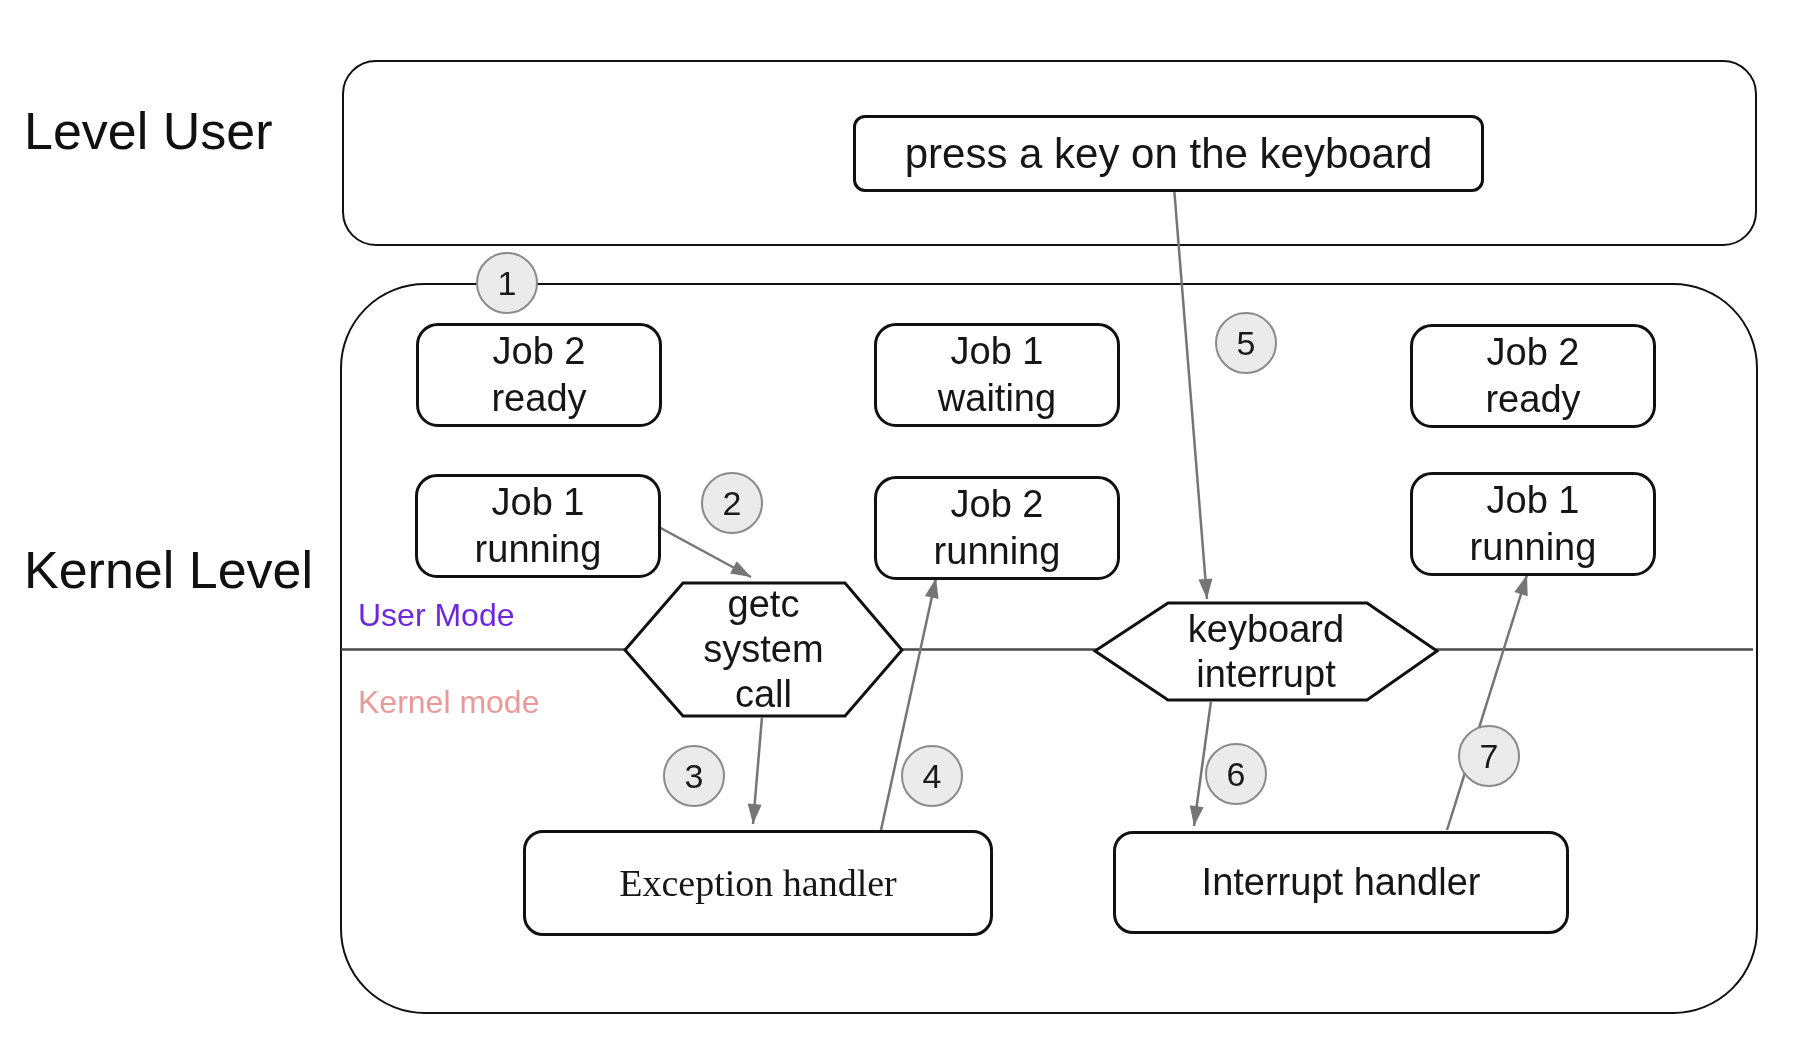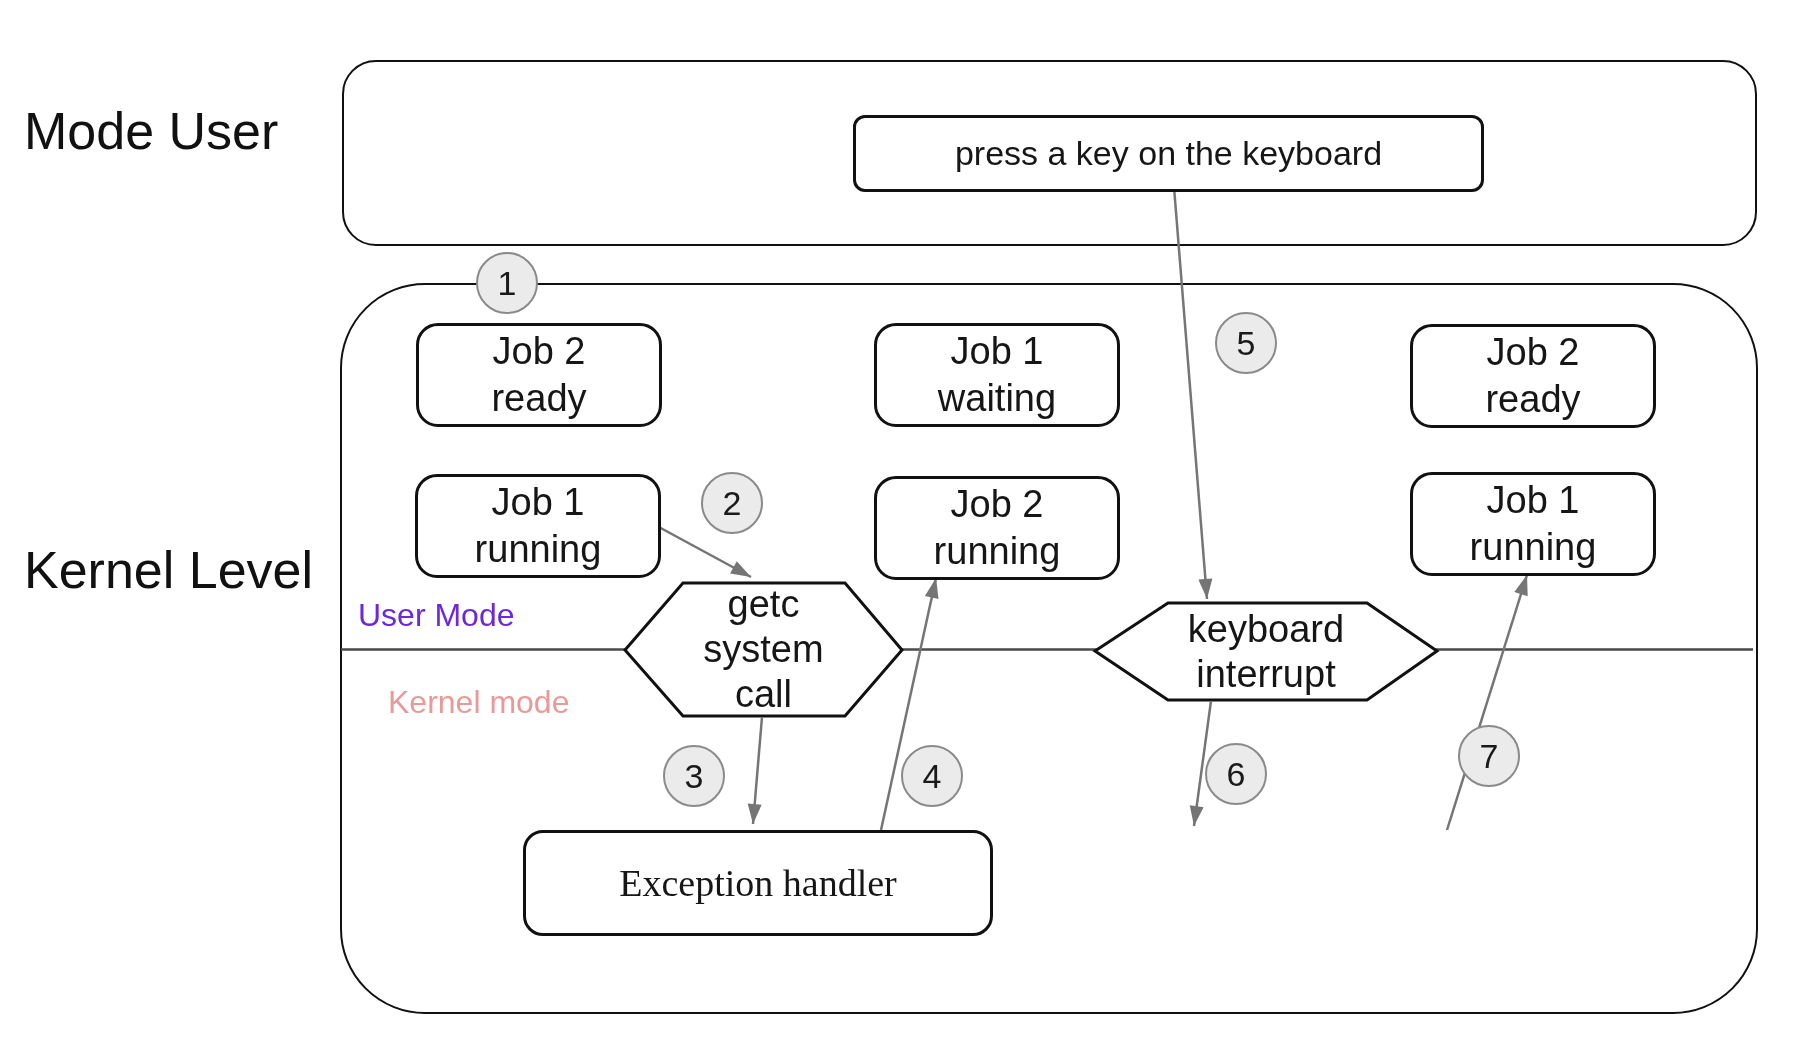--- a/index.html
+++ b/index.html
@@ -16,21 +16,21 @@
     background:#ffffff;display:flex;flex-direction:column;align-items:center;justify-content:center;
     font-size:38px;line-height:47px;text-align:right;
   }
   .handler{
     position:absolute;border:3px solid #111111;border-radius:20px;background:#ffffff;
     display:flex;align-items:center;justify-content:center;font-size:38px;text-align:center;
   }
   .pressbox{
     position:absolute;left:853px;top:115px;width:625px;height:71px;border:3px solid #111111;
     border-radius:12px;background:#ffffff;display:flex;align-items:center;justify-content:center;
-    font-size:34px;
+    font-size:42px;
   }
   .hextext{
     position:absolute;display:flex;flex-direction:column;align-items:center;justify-content:center;
     font-size:38px;line-height:45px;text-align:center;pointer-events:none;
   }
   .step{
     position:absolute;width:62px;height:62px;border-radius:50%;
     background:#ebebeb;border:2.5px solid #8a8a8a;box-sizing:border-box;
     display:flex;align-items:center;justify-content:center;font-size:34px;color:#1a1a1a;
   }
@@ -60,25 +60,25 @@
     <polygon points="1095,651 1168,603 1367,603 1437,651 1367,700 1168,700" fill="#ffffff" stroke="#111111" stroke-width="3"></polygon>
 
     <line x1="657" y1="526" x2="751" y2="577" stroke="#757575" stroke-width="2.5" marker-end="url(#ah)"></line>
     <line x1="762" y1="717" x2="753" y2="824" stroke="#757575" stroke-width="2.5" marker-end="url(#ah)"></line>
     <line x1="881" y1="830" x2="936" y2="578" stroke="#757575" stroke-width="2.5" marker-end="url(#ah)"></line>
     <line x1="1174" y1="187" x2="1207" y2="599" stroke="#757575" stroke-width="2.5" marker-end="url(#ah)"></line>
     <line x1="1211" y1="701" x2="1194" y2="826" stroke="#757575" stroke-width="2.5" marker-end="url(#ah)"></line>
     <line x1="1447" y1="830" x2="1527" y2="575" stroke="#757575" stroke-width="2.5" marker-end="url(#ah)"></line>
   </svg>
 
-  <div class="biglabel" style="left:24px;top:101px;">Mode User</div>
+  <div class="biglabel" style="left:24px;top:101px;">Level User</div>
   <div class="biglabel" style="left:24px;top:516px;margin-top:24px;">Kernel Level</div>
 
   <div class="modelabel user-mode" style="left:358px;top:597px;">User Mode</div>
-  <div class="modelabel kernel-mode" style="left:358px;top:684px;margin-left:30px;">Kernel mode</div>
+  <div class="modelabel kernel-mode" style="left:358px;top:684px;">Kernel mode</div>
 
   <div class="pressbox">
     <span>press a key on the keyboard</span>
   </div>
 
   <div class="job" style="left:416px;top:323px;">
     <span>Job 2</span>
     <span>ready</span>
   </div>
   <div class="job" style="left:415px;top:474px;">
@@ -110,20 +110,23 @@
     <span>call</span>
   </div>
   <div class="hextext" style="left:1095px;top:603px;width:342px;height:97px;">
     <span>keyboard</span>
     <span>interrupt</span>
   </div>
 
   <div class="handler" style="left:523px;top:830px;width:464px;height:100px;font-family:Liberation Serif, serif;">
     <span>Exception handler</span>
   </div>
+  <div class="handler" style="left:1113px;top:831px;width:450px;height:97px;">
+    <span>Interrupt handler</span>
+  </div>
 
   <div class="step" style="left:476px;top:252px;">
       <span>1</span>
     </div>
   <div class="step" style="left:701px;top:472px;">
       <span>2</span>
     </div>
   <div class="step" style="left:663px;top:745px;">
       <span>3</span>
     </div>

